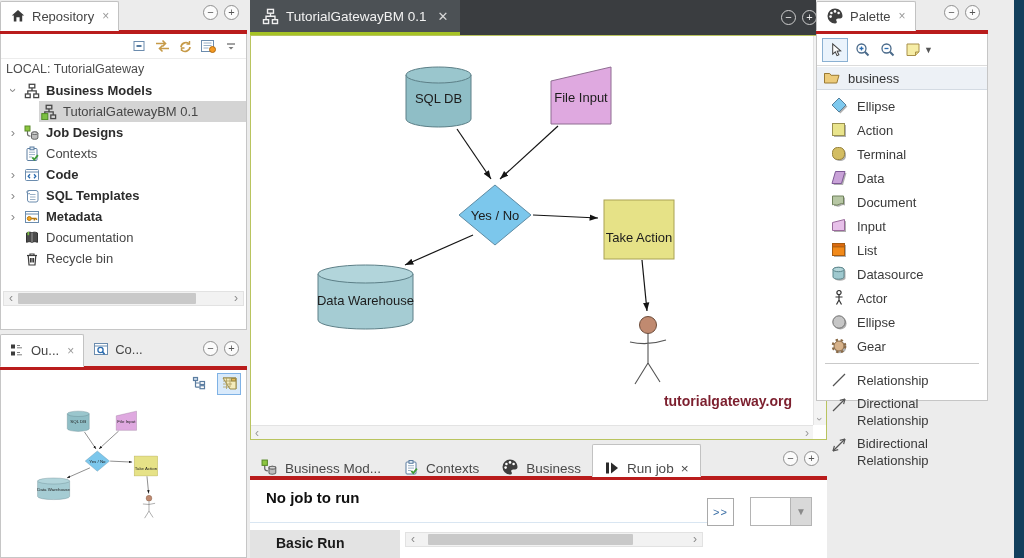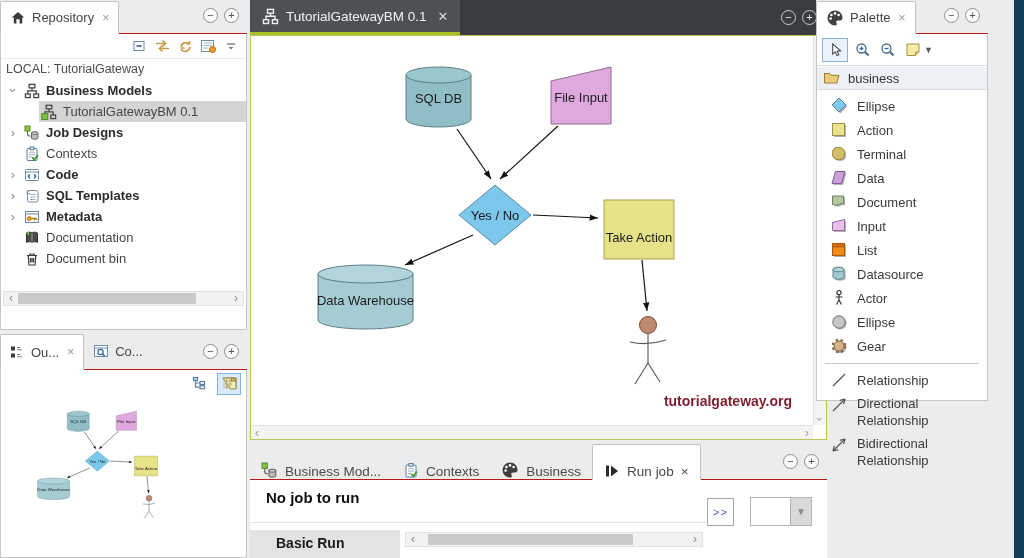--- a/index.html
+++ b/index.html
@@ -4,21 +4,21 @@
 <style>
   html,body{margin:0;padding:0;background:#dcdcdc;}
   .stage{position:relative;width:1024px;height:558px;background:#ececec;overflow:hidden;
          font-family:"Liberation Sans",sans-serif;font-size:13px;color:#3c3c3c;}
   .stage *{box-sizing:border-box;}
   svg{display:block;}
 
   
   .panel{position:absolute;}
   .tabbar{position:absolute;left:0;right:0;top:0;display:flex;align-items:flex-end;
-          background:#ececec;border-bottom:1px solid #b91c1c;}
+          background:#ececec;border-bottom:4px solid #b91c1c;}
   .tab{display:flex;align-items:center;gap:6px;height:100%;padding:0 9px;color:#454545;white-space:nowrap;}
   .tab.active{background:#fff;border:1px solid #c2c2c2;border-bottom:1px solid #fff;
               border-radius:2px 2px 0 0;margin-bottom:-1px;}
   .tab .x{color:#9a9a9a;font-size:12px;margin-left:2px;}
   .winbtns{margin-left:auto;display:flex;gap:6px;align-items:center;padding:0 8px 10px 0;}
   .circ{width:15px;height:15px;border:1px solid #8f8f8f;border-radius:50%;display:inline-flex;
         align-items:center;justify-content:center;font-size:11px;line-height:1;color:#555;background:#fbfbfb;}
   .circ.dark{border-color:#cdcdcd;color:#eee;background:transparent;}
   .content{position:absolute;background:#fff;border:1px solid #c6c6c6;border-top:none;}
 
@@ -254,21 +254,21 @@
         <div class="trow">
           <span class="chev"></span>
           <span class="tic">
             <svg width="16" height="16" viewBox="0 0 16 16" fill="none" stroke="#3c3c3c" stroke-width="1.2">
                 <path d="M3 4.5 H13"></path>
                 <path d="M6 4.5 V3 h4 v1.5"></path>
                 <path d="M4.2 4.5 L5 14 H11 L11.8 4.5"></path>
                 <path d="M6.5 7 v4.5 M8 7 v4.5 M9.5 7 v4.5"></path>
               </svg>
           </span>
-          <span class="lbl">Document bin</span>
+          <span class="lbl">Recycle bin</span>
         </div>
       </div>
 
       <div class="hscroll" style="left:2px;right:2px;top:257px;">
         <span class="arr">‹</span>
         <span class="thumb" style="width:178px;"></span>
         <span class="arr" style="margin-left:auto;">›</span>
       </div>
     </div>
   </div>

